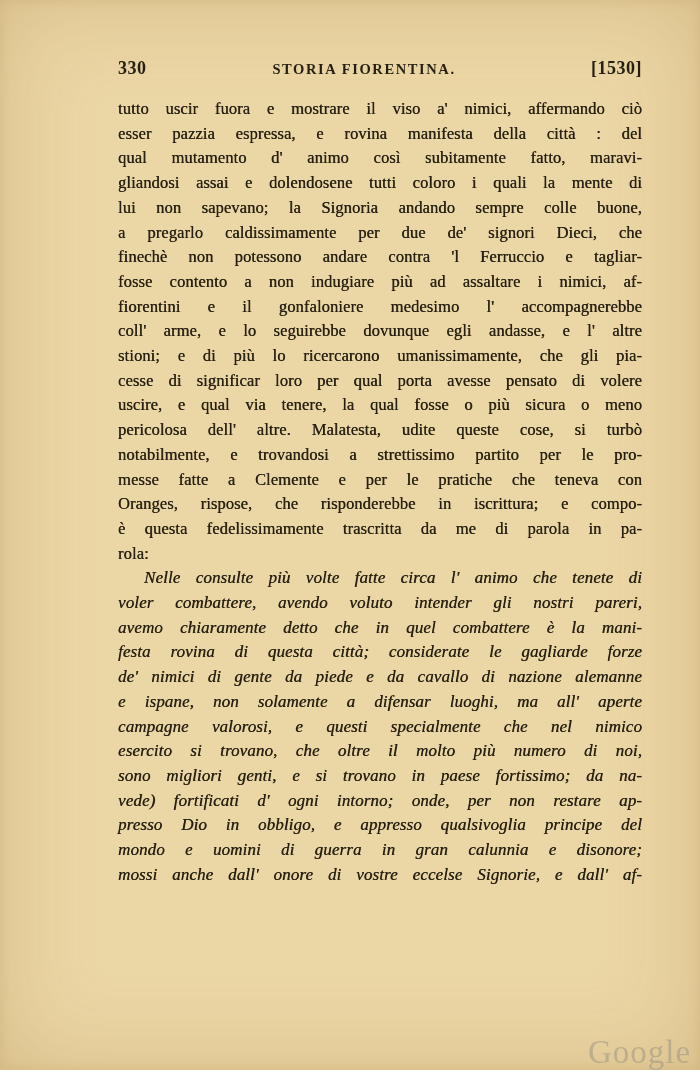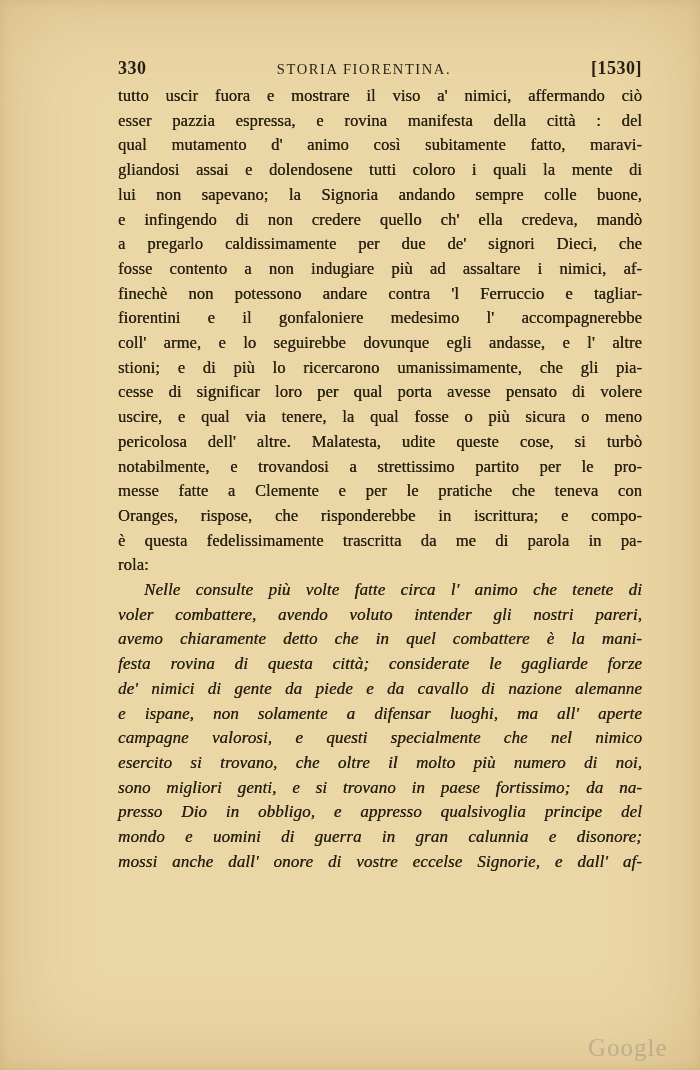--- a/index.html
+++ b/index.html
@@ -18,30 +18,30 @@
     display:grid;
     grid-template-columns:1fr auto 1fr;
     align-items:baseline;
   }
   .pagenum{
     justify-self:start;
     font-size:18px;font-weight:bold;letter-spacing:0.5px;text-align:right;
   }
   .running-title{
     justify-self:center;
-    font-size:14.5px;font-weight:normal;letter-spacing:1.6px;
+    font-size:14.5px;font-weight:bold;letter-spacing:1.6px;
     transform:translateX(-16px);
   }
   .yearmark{
     justify-self:end;
     font-size:18px;font-weight:bold;letter-spacing:0.5px;text-align:center;
   }
   .textblock{
     position:absolute;
-    top:84px;left:118px;width:524px;
+    top:97px;left:118px;width:524px;
   }
   .para{margin:0;}
   .tline{
     font-size:16.5px;
     line-height:24.7px;
     text-align:justify;
     text-align-last:justify;
     white-space:normal;
     letter-spacing:0.1px;
     text-shadow:0.35px 0 0 rgba(38,31,16,0.85);
@@ -49,21 +49,21 @@
   .para.italic .tline{
     font-style:italic;
     font-size:17px;
   }
   .para.italic .tline:first-child{
     text-indent:26px;
   }
   .watermark{
     position:absolute;
     left:588px;top:1034px;
-    font-size:25px;
+    font-size:33px;
     color:#8f8c80;
     opacity:0.45;
     font-family:"Liberation Serif","DejaVu Serif",serif;
     letter-spacing:1px;
   }
 </style>
 </head>
 <body>
 
 <div class="sheet">
@@ -74,24 +74,23 @@
     <span class="yearmark">[1530]</span>
   </div>
 
   <div class="textblock">
     <div class="para roman">
         <div class="tline">tutto uscir fuora e mostrare il viso a' nimici, affermando ciò</div>
         <div class="tline">esser pazzia espressa, e rovina manifesta della città : del</div>
         <div class="tline">qual mutamento d' animo così subitamente fatto, maravi-</div>
         <div class="tline">gliandosi assai e dolendosene tutti coloro i quali la mente di</div>
         <div class="tline">lui non sapevano; la Signoria andando sempre colle buone,</div>
-        <div class="tline">e infingendo di non credere quello ch' ella credeva, mandò</div>
         <div class="tline">a pregarlo caldissimamente per due de' signori Dieci, che</div>
+        <div class="tline">finechè non potessono andare contra 'l Ferruccio e tagliar-</div>
         <div class="tline">fosse contento a non indugiare più ad assaltare i nimici, af-</div>
-        <div class="tline">finechè non potessono andare contra 'l Ferruccio e tagliar-</div>
         <div class="tline">fiorentini e il gonfaloniere medesimo l' accompagnerebbe</div>
         <div class="tline">coll' arme, e lo seguirebbe dovunque egli andasse, e l' altre</div>
         <div class="tline">stioni; e di più lo ricercarono umanissimamente, che gli pia-</div>
         <div class="tline">cesse di significar loro per qual porta avesse pensato di volere</div>
         <div class="tline">uscire, e qual via tenere, la qual fosse o più sicura o meno</div>
         <div class="tline">pericolosa dell' altre. Malatesta, udite queste cose, si turbò</div>
         <div class="tline">notabilmente, e trovandosi a strettissimo partito per le pro-</div>
         <div class="tline">messe fatte a Clemente e per le pratiche che teneva con</div>
         <div class="tline">Oranges, rispose, che risponderebbe in iscrittura; e compo-</div>
         <div class="tline">è questa fedelissimamente trascritta da me di parola in pa-</div>
@@ -100,20 +99,21 @@
     <div class="para italic">
         <div class="tline">Nelle consulte più volte fatte circa l' animo che tenete di</div>
         <div class="tline">voler combattere, avendo voluto intender gli nostri pareri,</div>
         <div class="tline">avemo chiaramente detto che in quel combattere è la mani-</div>
         <div class="tline">festa rovina di questa città; considerate le gagliarde forze</div>
         <div class="tline">de' nimici di gente da piede e da cavallo di nazione alemanne</div>
         <div class="tline">e ispane, non solamente a difensar luoghi, ma all' aperte</div>
         <div class="tline">campagne valorosi, e questi specialmente che nel nimico</div>
         <div class="tline">esercito si trovano, che oltre il molto più numero di noi,</div>
         <div class="tline">sono migliori genti, e si trovano in paese fortissimo; da na-</div>
+        <div class="tline">vede) fortificati d' ogni intorno; onde, per non restare ap-</div>
         <div class="tline">presso Dio in obbligo, e appresso qualsivoglia principe del</div>
         <div class="tline">mondo e uomini di guerra in gran calunnia e disonore;</div>
         <div class="tline">mossi anche dall' onore di vostre eccelse Signorie, e dall' af-</div>
       </div>
   </div>
 
   <div class="watermark">Google</div>
 
 </div>
 

